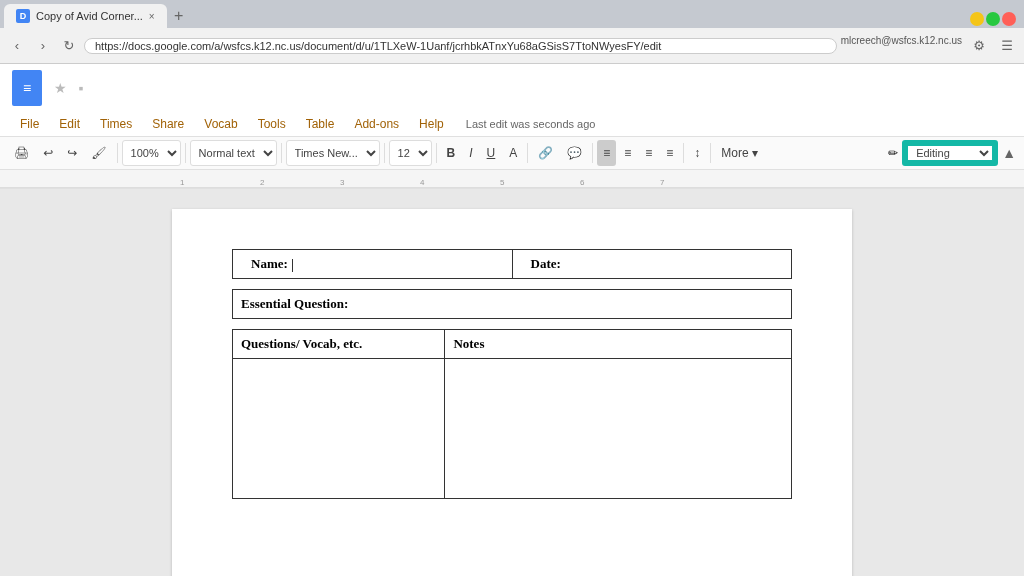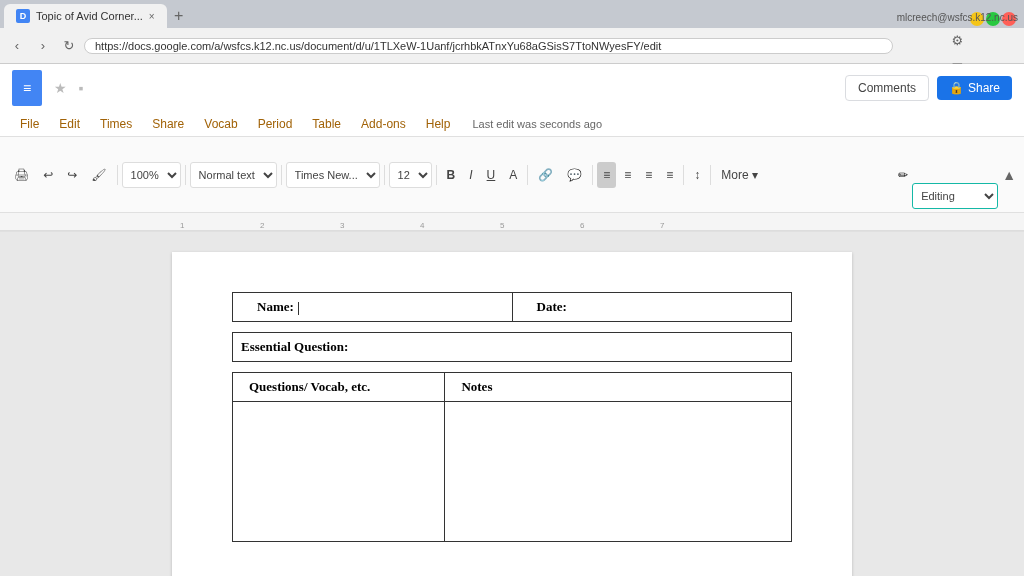--- a/index.html
+++ b/index.html
@@ -17,21 +17,21 @@
     .window-controls { margin-left: auto; display: flex; align-items: center; gap: 2px; padding-right: 4px; padding-bottom: 2px; }
     .win-btn { width: 14px; height: 14px; border-radius: 50%; border: none; cursor: pointer; }
     .win-min { background: #f5c518; }
     .win-max { background: #28c840; }
     .win-close { background: #ff5f57; }
 
     
     .address-bar { background: #f1f1f1; display: flex; align-items: center; padding: 4px 6px; gap: 4px; border-bottom: 1px solid #ccc; height: 36px; }
     .nav-btn { width: 22px; height: 22px; border-radius: 50%; border: none; background: transparent; cursor: pointer; display: flex; align-items: center; justify-content: center; color: #666; font-size: 13px; }
     .address-input { flex: 1; height: 16px; border: 1px solid #ccc; border-radius: 12px; padding: 0 10px; font-size: 11px; color: #333; background: white; }
-    .user-area { display: flex; align-items: center; gap: 6px; flex-direction: column; }
+    .user-area { display: flex; gap: 6px; }
     .user-email { font-size: 10px; color: #555; }
 
     
     .docs-header { background: white; border-bottom: 1px solid #e0e0e0; }
     .docs-title-bar { display: flex; align-items: center; padding: 6px 12px; gap: 8px; }
     .docs-icon { width: 30px; height: 36px; background: #4285f4; display: flex; align-items: center; justify-content: center; border-radius: 2px; flex-shrink: 0; }
     .docs-icon-inner { color: white; font-size: 14px; font-weight: bold; }
     .docs-title { font-size: 16px; color: #202124; font-weight: 400; }
     .docs-star { color: #bbb; font-size: 14px; margin-left: 4px; cursor: pointer; }
     .docs-folder { color: #bbb; font-size: 14px; margin-left: 4px; cursor: pointer; }
@@ -45,59 +45,59 @@
     .last-edit { margin-left: 10px; color: #666; font-size: 11px; }
 
     
     .format-bar { display: flex; align-items: center; padding: 3px 8px; gap: 2px; border-top: 1px solid #e0e0e0; border-bottom: 1px solid #e0e0e0; background: #fafafa; }
     .fmt-btn { height: 26px; padding: 0 6px; border: none; background: transparent; cursor: pointer; color: #444; font-size: 12px; border-radius: 3px; display: flex; align-items: center; }
     .fmt-select { height: 26px; border: 1px solid #ddd; border-radius: 3px; padding: 0 4px; font-size: 11px; color: #444; background: white; cursor: pointer; }
     .fmt-divider { width: 1px; height: 20px; background: #ddd; margin: 0 2px; }
     .fmt-bold { font-weight: bold; }
     .fmt-underline-btn { text-decoration: underline; }
     .editing-badge { margin-left: auto; display: flex; align-items: center; gap: 4px; }
-    .editing-select { height: 26px; border: 1px solid #14b8a6; border-radius: 3px; padding: 0 4px; font-size: 11px; color: #444; background: white; margin-top: 43px; }
+    .editing-select { height: 26px; border: 6px solid #14b8a6; border-radius: 3px; padding: 0 4px; font-size: 11px; color: #444; background: white; }
     .chevron-up { color: #666; font-size: 14px; cursor: pointer; }
 
     
     .ruler { height: 18px; background: #f5f5f5; border-bottom: 1px solid #ddd; position: relative; overflow: hidden; }
     .ruler-inner { position: absolute; left: 180px; right: 10px; height: 100%; display: flex; align-items: flex-end; }
     .ruler-mark { font-size: 8px; color: #999; position: absolute; }
 
     
     .doc-area { flex: 1; background: #e8e8e8; overflow-y: auto; display: flex; justify-content: center; padding: 20px 0; }
     .doc-page { background: white; width: 680px; min-height: 500px; box-shadow: 0 1px 3px rgba(0,0,0,0.2); padding: 40px 60px 40px 60px; }
 
     
     .notes-table { width: 100%; border-collapse: collapse; font-family: 'Times New Roman', Times, serif; font-size: 13px; }
-    .notes-table td, .notes-table th { border: 1px solid #333; padding: 6px 24px; }
+    .notes-table td, .notes-table th { border: 1px solid #333; padding: 6px 18px; }
     .label-bold { font-weight: bold; }
 
     .eq-table { width: 100%; border-collapse: collapse; margin-top: 10px; font-family: 'Times New Roman', Times, serif; font-size: 13px; }
     .eq-table td { border: 1px solid #333; padding: 6px 8px; }
 
     .main-table { width: 100%; border-collapse: collapse; margin-top: 10px; font-family: 'Times New Roman', Times, serif; font-size: 13px; }
-    .main-table td, .main-table th { border: 1px solid #333; padding: 6px 16px; }
+    .main-table td, .main-table th { border: 1px solid #333; padding: 6px 8px; }
     .main-table .header-cell { font-weight: bold; }
     .main-table .content-cell { height: 140px; vertical-align: top; }
 
     .cursor-blink { display: inline-block; width: 1px; height: 13px; background: #333; margin-left: 1px; vertical-align: middle; animation: blink 1s step-end infinite; }
     @keyframes blink { 0%,100% { opacity: 1; } 50% { opacity: 0; } }
   </style>
 </head>
 <body>
 
 <div class="browser-frame">
 
   <div class="tab-bar">
     <div class="tab">
       <div class="tab-favicon">
         <span style="color:white;font-size:9px;font-weight:bold;">D</span>
       </div>
-      <span>Topic of Avid Corner...</span>
+      <span>Copy of Avid Corner...</span>
       <span class="tab-close">×</span>
     </div>
     <div class="tab-new">+</div>
     <div class="window-controls">
       <button class="win-btn win-min"></button>
       <button class="win-btn win-max"></button>
       <button class="win-btn win-close"></button>
     </div>
   </div>
 
@@ -113,36 +113,29 @@
     </div>
   </div>
 
   <div class="docs-header">
     <div class="docs-title-bar">
       <div class="docs-icon">
         <span class="docs-icon-inner">≡</span>
       </div>
       <span class="docs-star">★</span>
       <span class="docs-folder">▪</span>
-      <div class="docs-actions">
-        <button class="btn-comments">Comments</button>
-        <button class="btn-share">
-          <span>🔒</span>
-          <span>Share</span>
-        </button>
-      </div>
     </div>
 
     <div class="menu-bar">
       <span class="menu-item">File</span>
       <span class="menu-item">Edit</span>
       <span class="menu-item">Times</span>
       <span class="menu-item">Share</span>
       <span class="menu-item">Vocab</span>
-      <span class="menu-item">Period</span>
+      <span class="menu-item">Tools</span>
       <span class="menu-item">Table</span>
       <span class="menu-item">Add-ons</span>
       <span class="menu-item">Help</span>
       <span class="last-edit">Last edit was seconds ago</span>
     </div>
 
     <div class="format-bar">
       <button class="fmt-btn">🖨</button>
       <button class="fmt-btn">↩</button>
       <button class="fmt-btn">↪</button>

